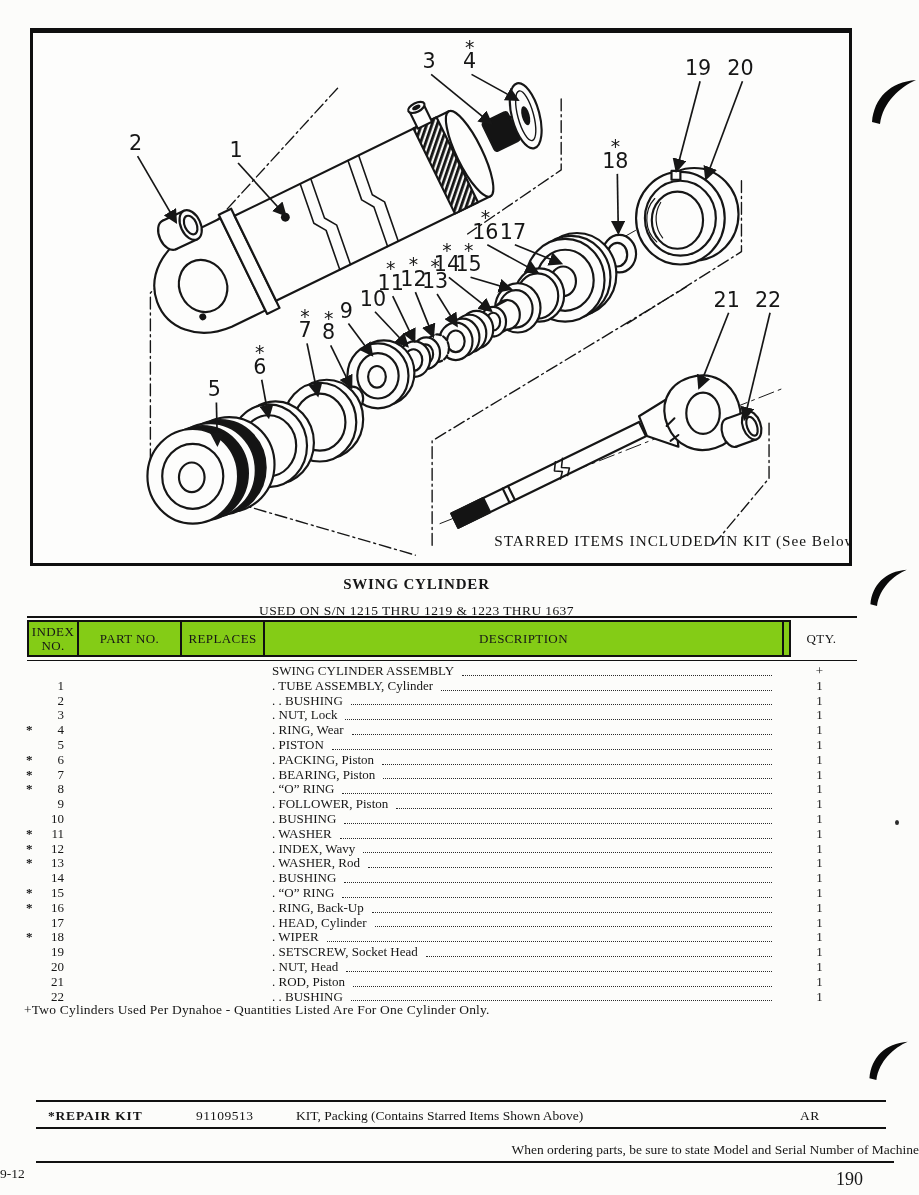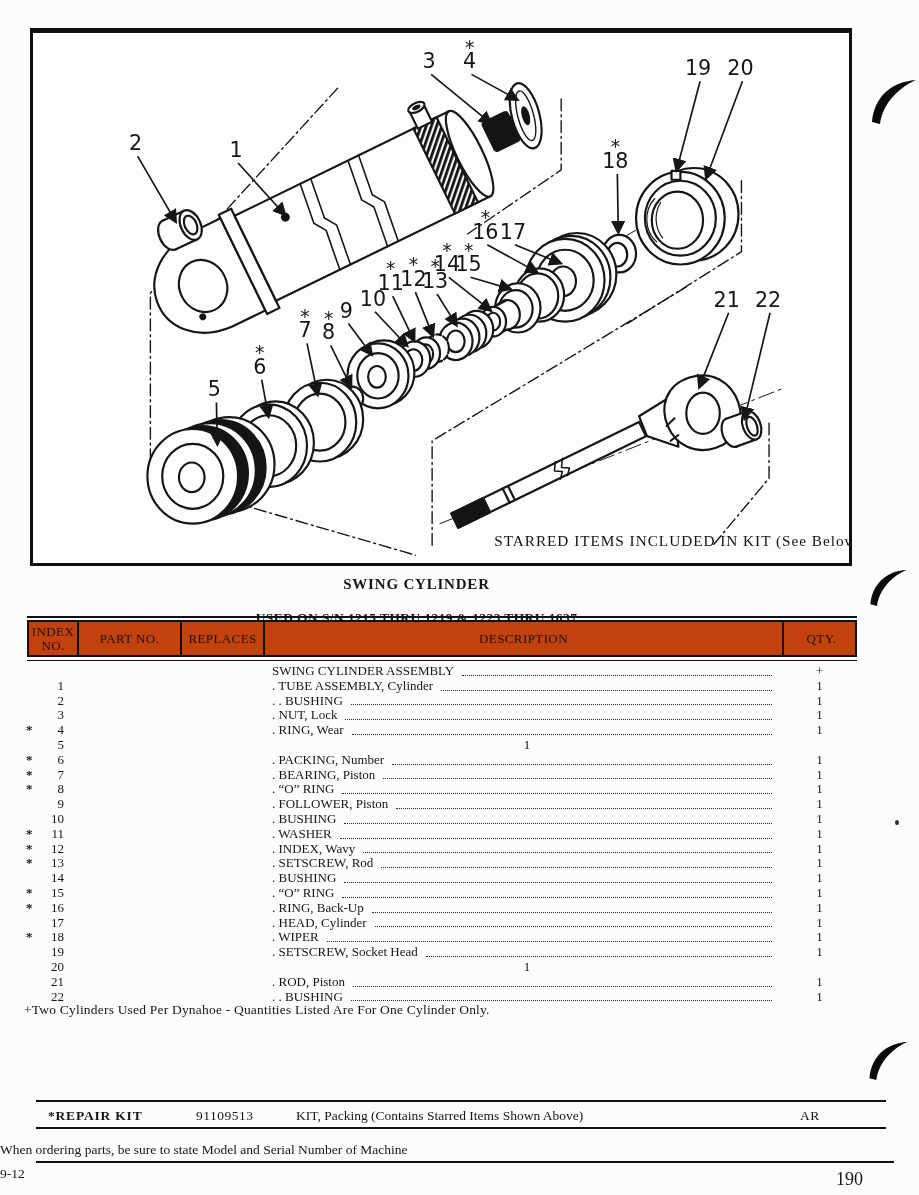--- a/index.html
+++ b/index.html
@@ -11,26 +11,26 @@
                border:3px solid #0f0f0f;border-top-width:5px;box-sizing:border-box;background:#fdfdfc}
   svg.diag{position:absolute;left:0;top:0;width:100%;height:100%}
   svg.diag .num{font-family:"DejaVu Sans",sans-serif;font-size:21px;fill:#161616;stroke:none;text-anchor:middle}
   svg.diag .star{font-family:"DejaVu Sans",sans-serif;font-size:19px;fill:#161616;stroke:none;text-anchor:middle}
   svg.diag .lead{stroke:#161616;stroke-width:1.7}
   svg.diag .cap{font-family:"Liberation Serif",serif;font-size:15.5px;letter-spacing:1px;fill:#131313;stroke:none}
 
   
   .title-wrap{position:absolute;top:577px;left:0;width:833px;text-align:center;line-height:15px}
   .title{font-size:15px;font-weight:700;letter-spacing:.8px}
-  .subtitle{font-size:13.5px;font-weight:700;letter-spacing:.4px;margin-top:18px}
+  .subtitle{font-size:13.5px;font-weight:400;letter-spacing:.4px;margin-top:11px}
 
   
   .hline{position:absolute;background:#111;height:1.5px}
-  .hdr{position:absolute;left:27px;top:620px;width:830px;height:37px;display:grid;
-       grid-template-columns:50px 103px 83px 519px 75px;border:2px solid #111;box-sizing:border-box;background:#c2410c}
+  .hdr{position:absolute;left:27px;top:620px;width:764px;height:37px;display:grid;
+       grid-template-columns:50px 103px 83px 519px 75px;border:2px solid #111;box-sizing:border-box;background:#84cc16}
   .hdr .cell{display:flex;align-items:center;justify-content:center;text-align:center;
              font-size:13px;letter-spacing:.4px;line-height:13.5px;border-right:2px solid #111}
   .hdr .cell:last-child{border-right:none}
 
   
   .tbody{position:absolute;left:26px;top:664px;width:831px}
   .prow{display:grid;grid-template-columns:16px 22px 208px 1fr 75px;height:14.8px;line-height:14.8px;font-size:13px}
   .c-star{text-align:left;font-weight:700}
   .c-idx{text-align:right}
   .c-desc{display:flex;min-width:0}
@@ -42,21 +42,21 @@
 
   
   .kit-line{position:absolute;left:36px;width:850px;height:2px;background:#111}
   .kit-row{position:absolute;left:36px;top:1106px;width:850px;display:grid;
            grid-template-columns:160px 100px 1fr 86px;font-size:13.5px;line-height:20px}
   .kit-label{padding-left:12px;letter-spacing:.8px;font-weight:600}
   .kit-part{letter-spacing:.5px}
   .kit-qty{text-align:left;padding-right:22px;letter-spacing:.5px}
 
   
-  .order-note{position:absolute;top:1142px;left:0;width:919px;text-align:left;font-size:13.5px}
+  .order-note{position:absolute;top:1142px;left:0;width:919px;text-align:right;font-size:13.5px}
   .foot-line{position:absolute;left:36px;top:1161px;width:858px;height:2px;background:#111}
   .page-center{position:absolute;top:1166px;left:0;width:919px;text-align:left;font-size:13.5px}
   .page-right{position:absolute;top:1169px;left:836px;font-size:18px}
 
   
   .hook{position:absolute}
   .spk{position:absolute;left:895px;top:820px;width:4px;height:5px;background:#2b2b2b;border-radius:50%}
 </style>
 </head>
 <body>
@@ -371,28 +371,32 @@
       <span class="c-desc">
         <span class="d-t">. RING, Wear</span>
         <span class="d-l"></span>
       </span>
       <span class="c-qty">1</span>
     </div>
     <div class="prow">
       <span class="c-star"></span>
       <span class="c-idx">5</span>
       <span></span>
+      <span class="c-desc">
+        <span class="d-t">. PISTON</span>
+        <span class="d-l"></span>
+      </span>
       <span class="c-qty">1</span>
     </div>
     <div class="prow">
       <span class="c-star">*</span>
       <span class="c-idx">6</span>
       <span></span>
       <span class="c-desc">
-        <span class="d-t">. PACKING, Number</span>
+        <span class="d-t">. PACKING, Piston</span>
         <span class="d-l"></span>
       </span>
       <span class="c-qty">1</span>
     </div>
     <div class="prow">
       <span class="c-star">*</span>
       <span class="c-idx">7</span>
       <span></span>
       <span class="c-desc">
         <span class="d-t">. BEARING, Piston</span>
@@ -448,21 +452,21 @@
         <span class="d-t">. INDEX, Wavy</span>
         <span class="d-l"></span>
       </span>
       <span class="c-qty">1</span>
     </div>
     <div class="prow">
       <span class="c-star">*</span>
       <span class="c-idx">13</span>
       <span></span>
       <span class="c-desc">
-        <span class="d-t">. SETSCREW, Rod</span>
+        <span class="d-t">. WASHER, Rod</span>
         <span class="d-l"></span>
       </span>
       <span class="c-qty">1</span>
     </div>
     <div class="prow">
       <span class="c-star"></span>
       <span class="c-idx">14</span>
       <span></span>
       <span class="c-desc">
         <span class="d-t">. BUSHING</span>
@@ -517,20 +521,24 @@
       <span class="c-desc">
         <span class="d-t">. SETSCREW, Socket Head</span>
         <span class="d-l"></span>
       </span>
       <span class="c-qty">1</span>
     </div>
     <div class="prow">
       <span class="c-star"></span>
       <span class="c-idx">20</span>
       <span></span>
+      <span class="c-desc">
+        <span class="d-t">. NUT, Head</span>
+        <span class="d-l"></span>
+      </span>
       <span class="c-qty">1</span>
     </div>
     <div class="prow">
       <span class="c-star"></span>
       <span class="c-idx">21</span>
       <span></span>
       <span class="c-desc">
         <span class="d-t">. ROD, Piston</span>
         <span class="d-l"></span>
       </span>

